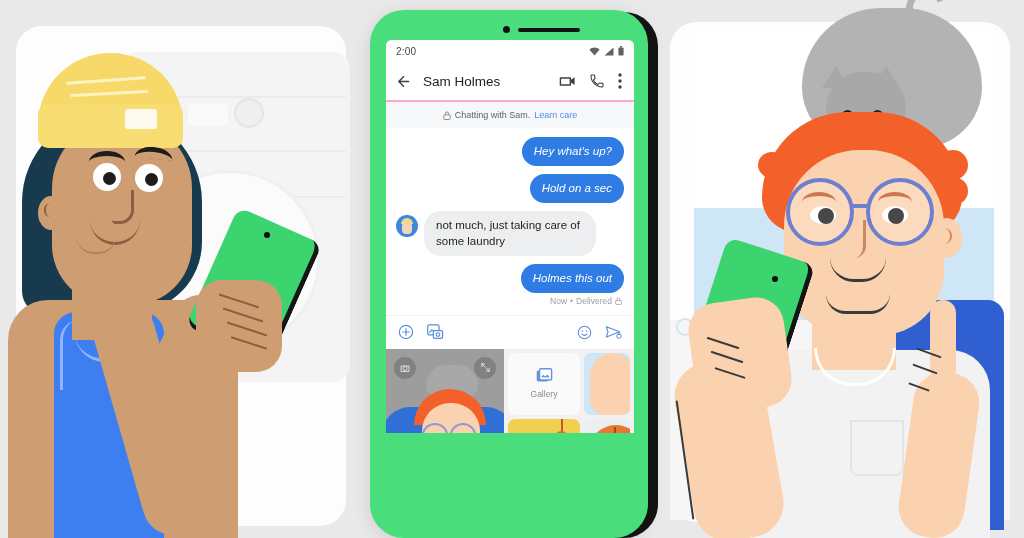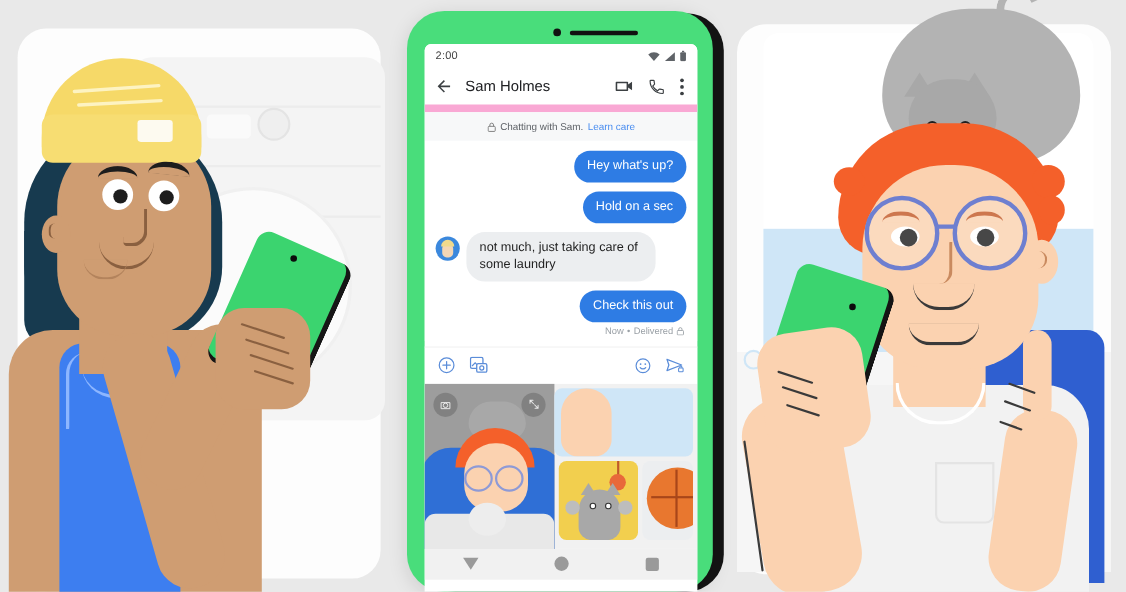--- a/index.html
+++ b/index.html
@@ -192,47 +192,47 @@
     background:#141414; border-radius:34px;
   }
   .phone {
     position:absolute; left:370px; top:10px; width:278px; height:528px;
     background:#49dd7b; border-radius:34px;
     box-shadow:0 4px 18px rgba(0,0,0,0.12);
   }
   .phone-cam { position:absolute; left:503px; top:26px; width:7px; height:7px; background:#111; border-radius:50%; }
   .phone-speaker { position:absolute; left:518px; top:28px; width:62px; height:4px; background:#111; border-radius:3px; }
   .screen {
-    position:absolute; left:386px; top:40px; width:248px; height:498px;
+    position:absolute; left:386px; top:40px; width:248px; height:393px;
     background:#fff; overflow:hidden; border-radius:6px 6px 0 0;
   }
 
   .statusbar {
     height:22px; display:flex; align-items:center; justify-content:space-between;
     padding:0 10px; background:#fff;
   }
   .status-time { font-size:10px; color:#444; letter-spacing:0.2px; }
   .status-icons { display:flex; align-items:center; gap:4px; }
 
   .appbar {
     height:40px; display:flex; align-items:center; padding:0 9px;
-    background:#fff; border-bottom:7px solid #f9a8d4;
+    background:#fff; border-bottom:2px solid #f9a8d4;
   }
   .appbar-title { font-size:13.5px; color:#202124; margin-left:11px; flex:1; }
   .appbar-actions { display:flex; align-items:center; gap:13px; margin-right:3px; }
 
   .banner {
     height:26px; display:flex; align-items:center; justify-content:center;
     gap:4px; font-size:9px; color:#5f6368; background:#f7f8f9;
   }
   .banner .lnk { color:#4a8df0; }
 
   .thread { padding:9px 10px 4px; background:#fff; }
   .row { display:flex; margin-bottom:8px; }
-  .row.out { justify-content:flex-end; }
+  .row.out { justify-content:flex-end;font-style:italic; }
   .row.in { justify-content:flex-start; align-items:flex-start; gap:6px; }
   .bub {
     max-width:172px; padding:7px 12px; border-radius:17px;
     font-size:11.5px; line-height:1.32;
   }
   .bub.out { background:#2e7ce4; color:#fff; }
   .bub.in { background:#eceef0; color:#1f1f1f; }
   .avatar {
     width:22px; height:22px; border-radius:50%; background:#3b88dd;
     flex:0 0 22px; position:relative; overflow:hidden; margin-top:4px;
@@ -486,21 +486,21 @@
 
       <div class="row in">
         <div class="avatar">
           <div class="av-face"></div>
           <div class="av-hair"></div>
         </div>
         <div class="bub in">not much, just taking care of some laundry</div>
       </div>
 
       <div class="row out" style="margin-bottom:3px;">
-        <div class="bub out">Check this out</div>
+        <div class="bub out">Holmes this out</div>
       </div>
 
       <div class="meta">
         <span>Now</span>
         <span>•</span>
         <span>Delivered</span>
         <svg width="7" height="8" viewBox="0 0 12 14">
           <rect x="1" y="6" width="10" height="7.2" rx="1.3" fill="none" stroke="#9aa0a6" stroke-width="1.4"></rect>
           <path d="M3.4 6V4.1a2.6 2.6 0 0 1 5.2 0V6" fill="none" stroke="#9aa0a6" stroke-width="1.4"></path>
         </svg>
@@ -554,20 +554,28 @@
         </div>
         <div class="cam-btn" style="right:8px;">
           <svg width="11" height="11" viewBox="0 0 24 24">
             <path d="M4 10V4h6M20 14v6h-6M4 4l7 7M20 20l-7-7" fill="none" stroke="#e9e9e9" stroke-width="2" stroke-linecap="round"></path>
           </svg>
         </div>
       </div>
 
       <div class="picker-right">
         <div class="gal-row">
+          <div class="gal-tile">
+            <svg width="17" height="17" viewBox="0 0 24 24">
+              <rect x="1" y="4" width="16" height="15" rx="2" fill="#6691e0"></rect>
+              <rect x="5" y="1" width="17" height="16" rx="2" fill="#fff" stroke="#6691e0" stroke-width="2"></rect>
+              <path d="M7 13l3.5-3.5L13 12l3-3 3.5 4.5z" fill="#6691e0"></path>
+            </svg>
+            <div class="gal-label">Gallery</div>
+          </div>
           <div class="thumb-sky">
             <div class="thumb-finger"></div>
           </div>
         </div>
         <div class="thumb-row2">
           <div class="thumb-cat">
             <div class="tc-string"></div>
             <div class="tc-ball"></div>
             <div class="tc-ear-l"></div>
             <div class="tc-ear-r"></div>

